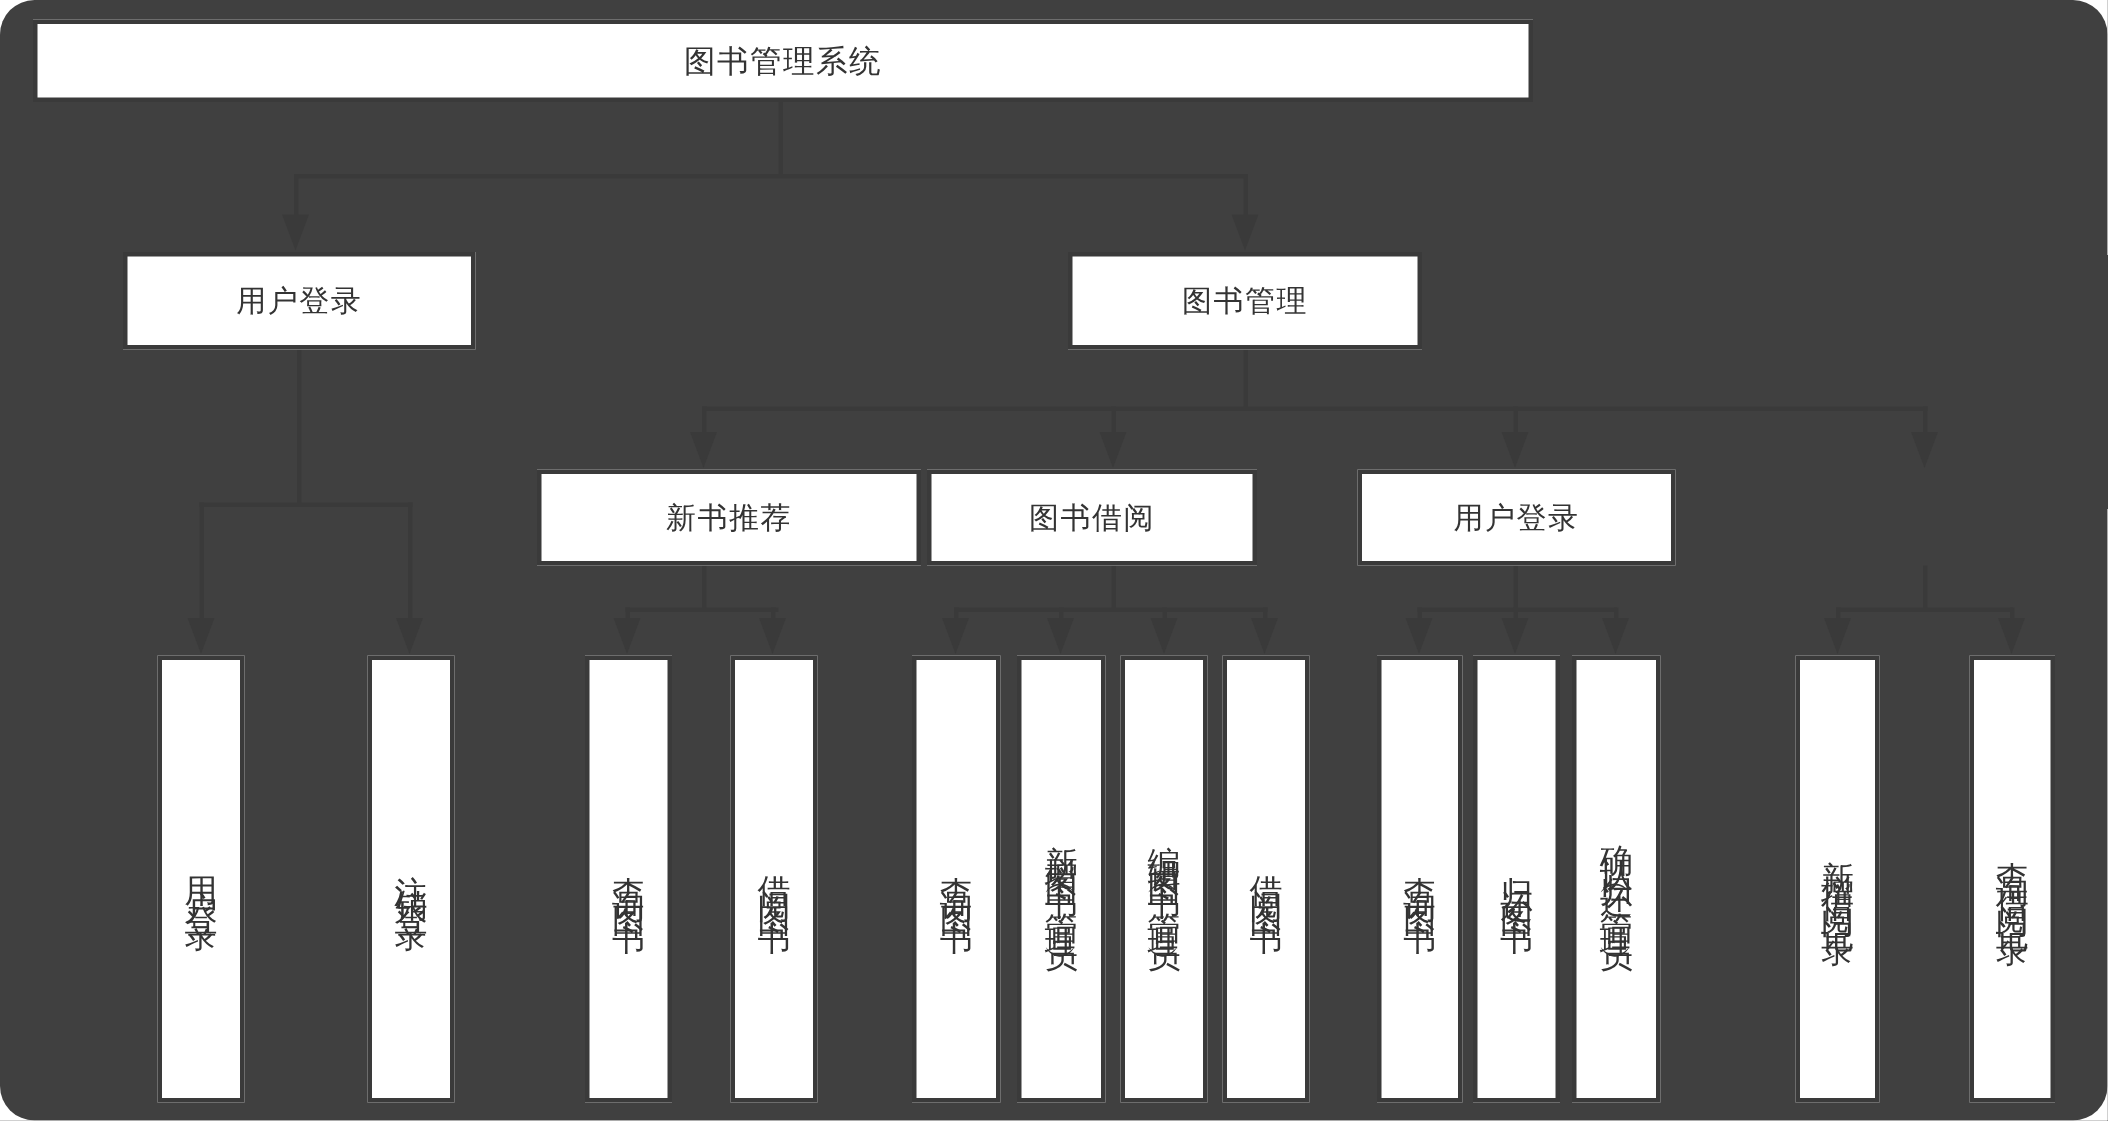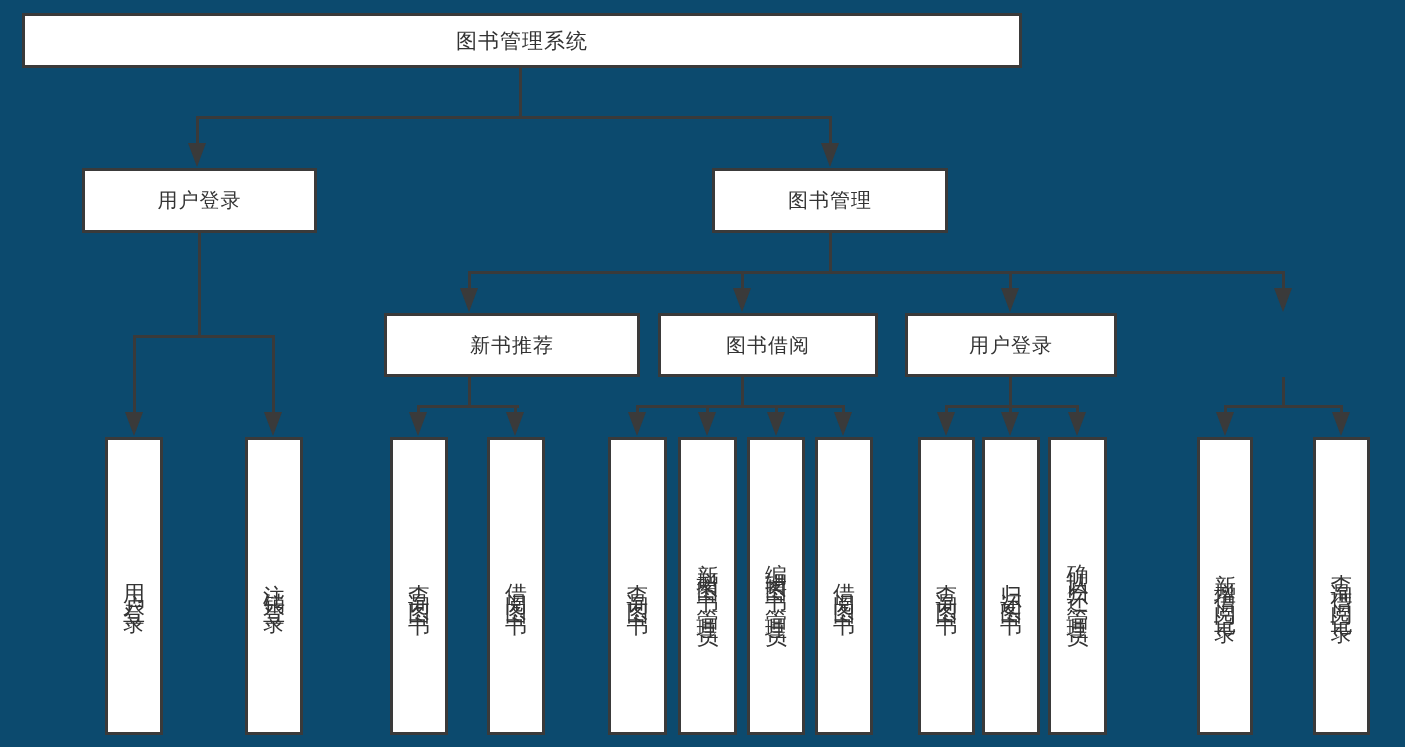--- a/index.html
+++ b/index.html
@@ -1,22 +1,23 @@
 <!DOCTYPE html>
 <html><head>
 <meta charset="utf-8">
 <style>
   * { margin:0; padding:0; box-sizing:border-box; }
   html,body { background:#ffffff; }
   body { font-family:"Liberation Sans", sans-serif; }
   .canvas {
     position:relative;
     width:1405px; height:747px;
-    background:#0c4a6e;
+    background:#404040;
     overflow:hidden;
+    border-radius:23px;
   }
   
   .box {
     position:absolute;
     background:#ffffff;
     border:3px solid #3a3a3a;
     display:flex; align-items:center; justify-content:center;
     color:#333333;
     z-index:2;
   }
@@ -71,24 +72,24 @@
     <span>图书管理系统</span>
   </div>
 
   <div class="box lvl" style="left:82px; top:168px; width:235px; height:65px;">
     <span>用户登录</span>
   </div>
   <div class="box lvl" style="left:712px; top:168px; width:236px; height:65px;">
     <span>图书管理</span>
   </div>
 
-  <div class="box lvl" style="left:384px; top:313px; width:256px; height:64px;">
+  <div class="box lvl" style="left:358px; top:313px; width:256px; height:64px;">
     <span>新书推荐</span>
   </div>
-  <div class="box lvl" style="left:658px; top:313px; width:220px; height:64px;">
+  <div class="box lvl" style="left:618px; top:313px; width:220px; height:64px;">
     <span>图书借阅</span>
   </div>
   <div class="box lvl" style="left:905px; top:313px; width:212px; height:64px;">
     <span>用户登录</span>
   </div>
 
   <div class="leaf" style="left:105px; width:58px;">
     <span>用户登录</span>
   </div>
   <div class="leaf" style="left:245px; width:58px;">

